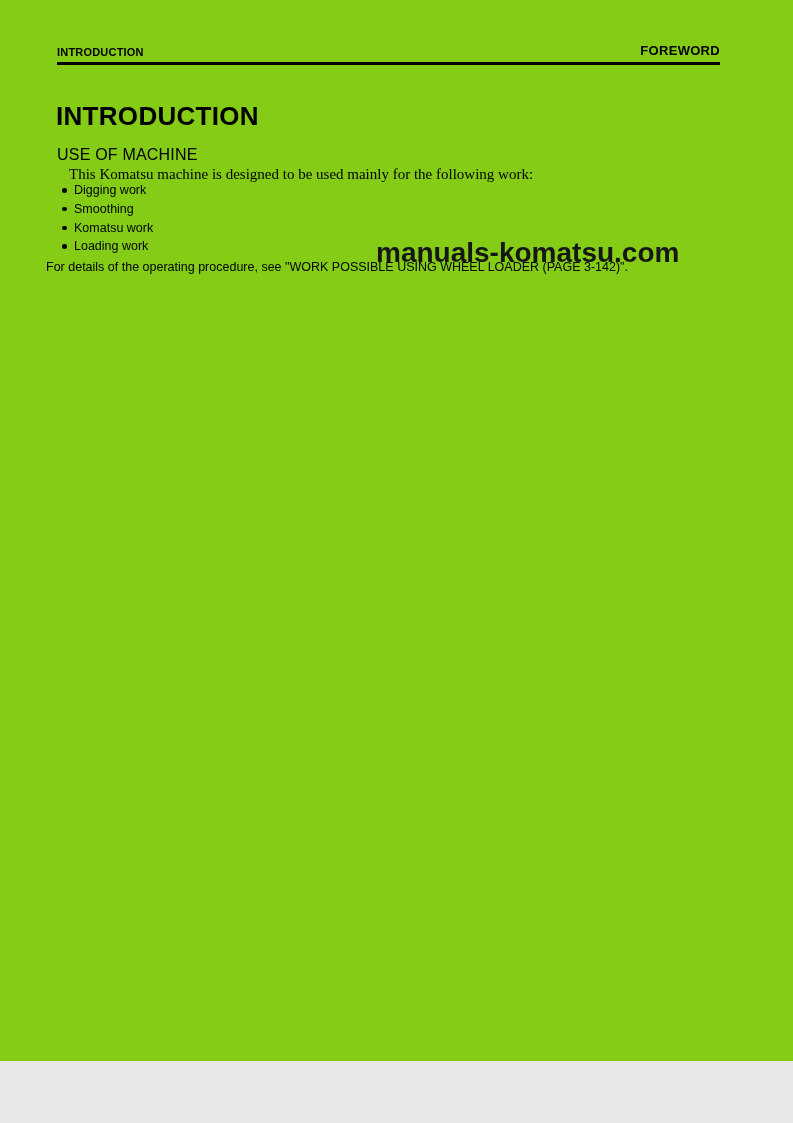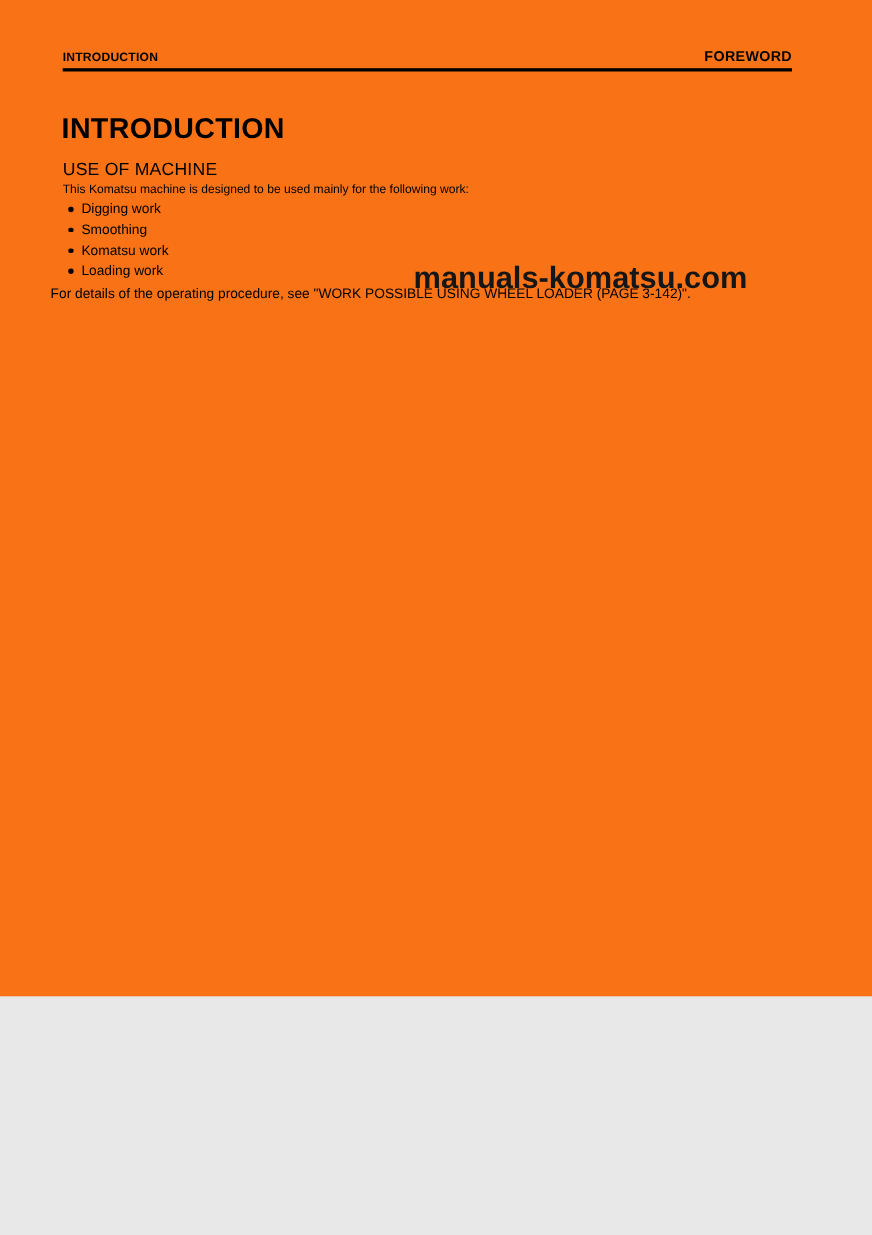--- a/index.html
+++ b/index.html
@@ -1,21 +1,21 @@
 <!DOCTYPE html>
 <html><head>
 <meta charset="utf-8">
 <style>
   html, body { margin: 0; padding: 0; background: #e8e8e8; }
   .page {
     position: relative;
     width: 793px;
-    height: 906px;
+    height: 1061px;
     margin: 0 auto;
-    background: #f97316;
+    background: #84cc16;
     font-family: "Liberation Sans", sans-serif;
     color: #000000;
     overflow: hidden;
   }
   .header-left {
     position: absolute;
     left: 57px;
     top: 46px;
     font-size: 11px;
     font-weight: bold;
@@ -49,23 +49,24 @@
   .section-heading {
     position: absolute;
     left: 57px;
     top: 146px;
     font-size: 16px;
     font-weight: normal;
     letter-spacing: 0.2px;
   }
   .intro-line {
     position: absolute;
-    left: 57px;
+    left: 69px;
     top: 166px;
-    font-size: 11px;
+    font-size: 15px;
+    font-family: Liberation Serif, serif;
   }
   .bullet-list {
     position: absolute;
     left: 57px;
     top: 184px;
     margin: 0;
     padding: 0;
     list-style: none;
     font-size: 12.5px;
   }

